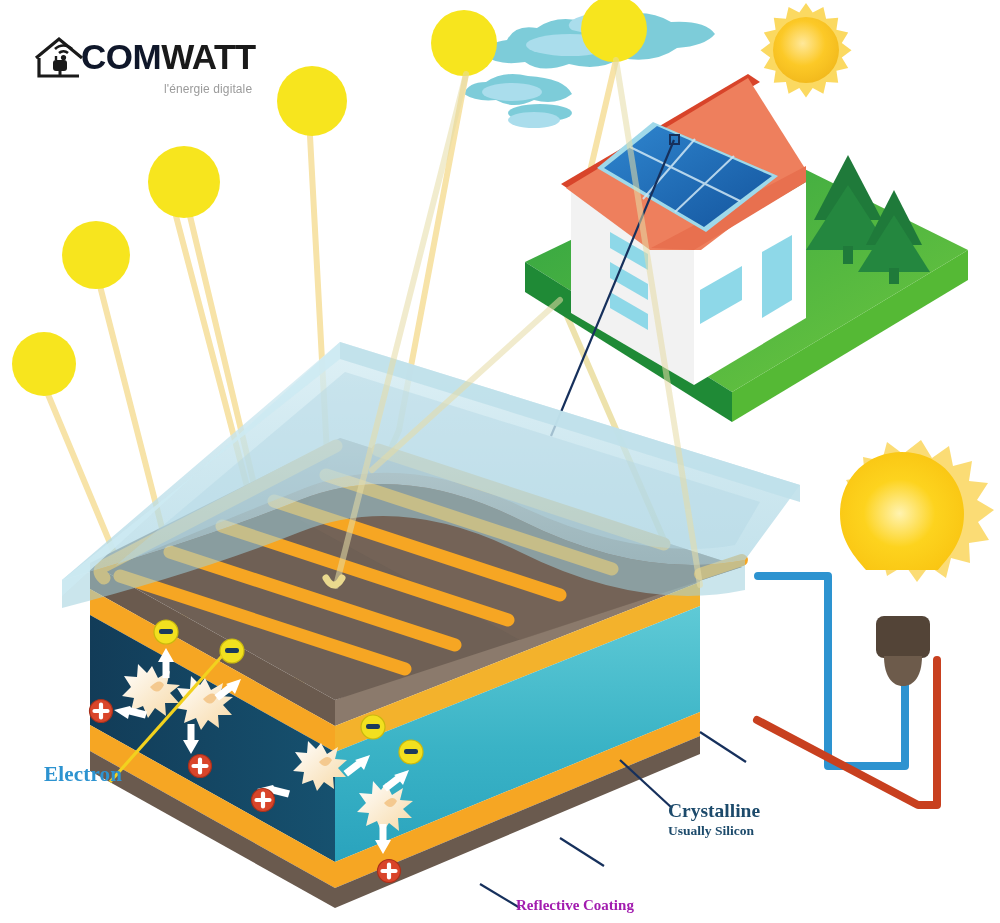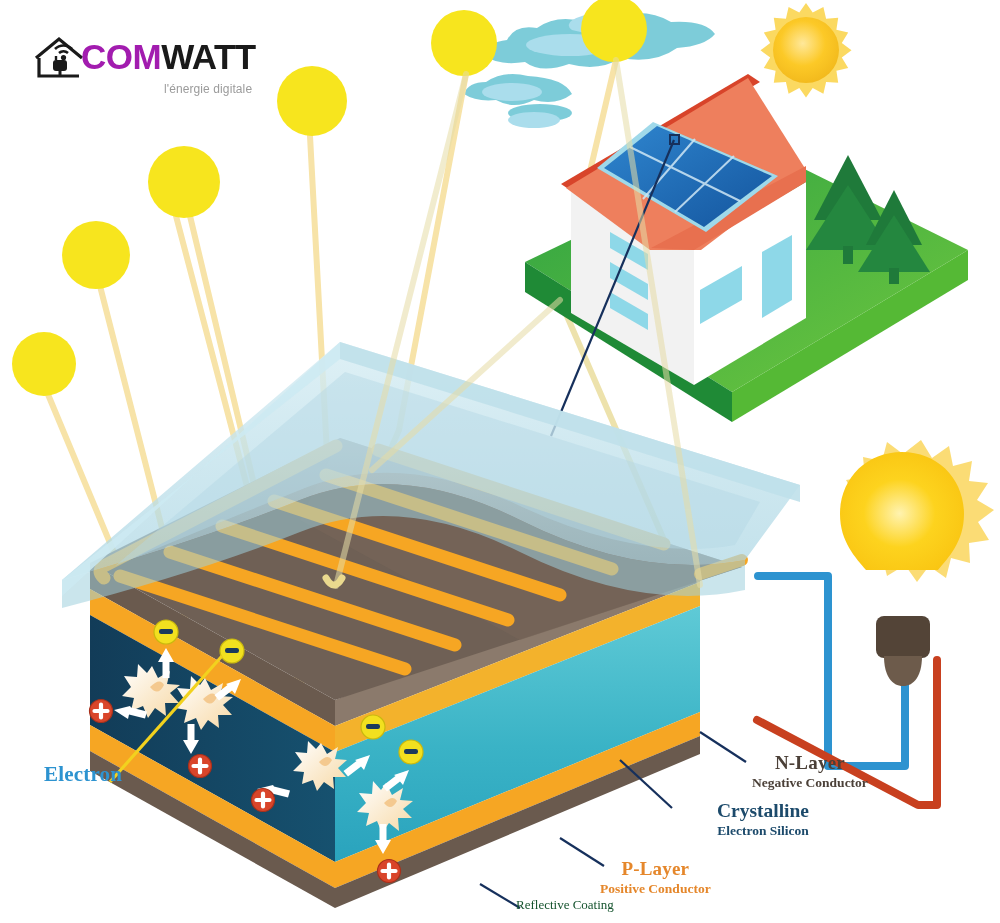--- a/index.html
+++ b/index.html
@@ -44,21 +44,21 @@
   .logo-word {
     position: absolute;
     left: 48px;
     top: 6px;
     font-size: 35px;
     font-weight: bold;
     letter-spacing: -0.5px;
     line-height: 38px;
     white-space: nowrap;
   }
-  .logo-com { color: #a21caf; }
+  .logo-com { color: #0f172a; }
   .logo-watt { color: #1a1a1a; }
   .logo-tag {
     position: absolute;
     left: 131px;
     top: 50px;
     font-size: 12px;
     color: #9b9b9b;
     letter-spacing: 0.1px;
     white-space: nowrap;
   }
@@ -88,40 +88,39 @@
     left: 752px;
     top: 752px;
     text-align: center;
     color: #4b4038;
   }
   .lbl-nlayer .l1 { font-size: 19px; letter-spacing: 0.2px; }
   .lbl-nlayer .l2 { font-size: 13.5px; margin-top: 1px; }
   .lbl-crystal {
     left: 668px;
     top: 800px;
-    text-align: center;
     color: #1c4a6b;
     width: 190px;
   }
   .lbl-crystal .l1 { font-size: 19.5px; line-height: 22px; }
   .lbl-crystal .l2 { font-size: 13.5px; margin-top: 1px; }
   .lbl-player {
     left: 600px;
     top: 858px;
     text-align: center;
     color: #e5872b;
   }
   .lbl-player .l1 { font-size: 19px; letter-spacing: 0.2px; }
   .lbl-player .l2 { font-size: 13.5px; margin-top: 1px; }
   .lbl-reflective {
     left: 516px;
     top: 897px;
-    color: #14532d;
-    font-size: 13px;
-    font-weight: normal;
+    color: #a21caf;
+    font-size: 15px;
+    font-weight: bold;
   }
 </style>
 </head>
 <body>
 
 <div id="stage">
 
   <svg class="scene" viewBox="0 0 1000 923">
     <defs>
       <linearGradient id="gSemiFront" x1="0" y1="0" x2="0" y2="1">
@@ -461,30 +460,22 @@
       <path d="M23 22 v4 M31 22 v4" stroke="#1a1a1a" stroke-width="2.4"></path>
     </svg>
     <div class="logo-word">
       <span class="logo-com">COM</span><span class="logo-watt">WATT</span>
     </div>
     <div class="logo-tag">l'énergie digitale</div>
   </div>
 
   <div class="label lbl-electron">Electron</div>
 
-  <div class="label lbl-nlayer">
-    <span class="l1">N-Layer</span>
-    <span class="l2">Negative Conductor</span>
-  </div>
 
   <div class="label lbl-crystal">
     <span class="l1">Crystalline</span>
-    <span class="l2">Electron Silicon</span>
+    <span class="l2">Usually Silicon</span>
   </div>
 
-  <div class="label lbl-player">
-    <span class="l1">P-Layer</span>
-    <span class="l2">Positive Conductor</span>
-  </div>
 
   <div class="label lbl-reflective">Reflective Coating</div>
 
 </div>
 
 </body></html>

